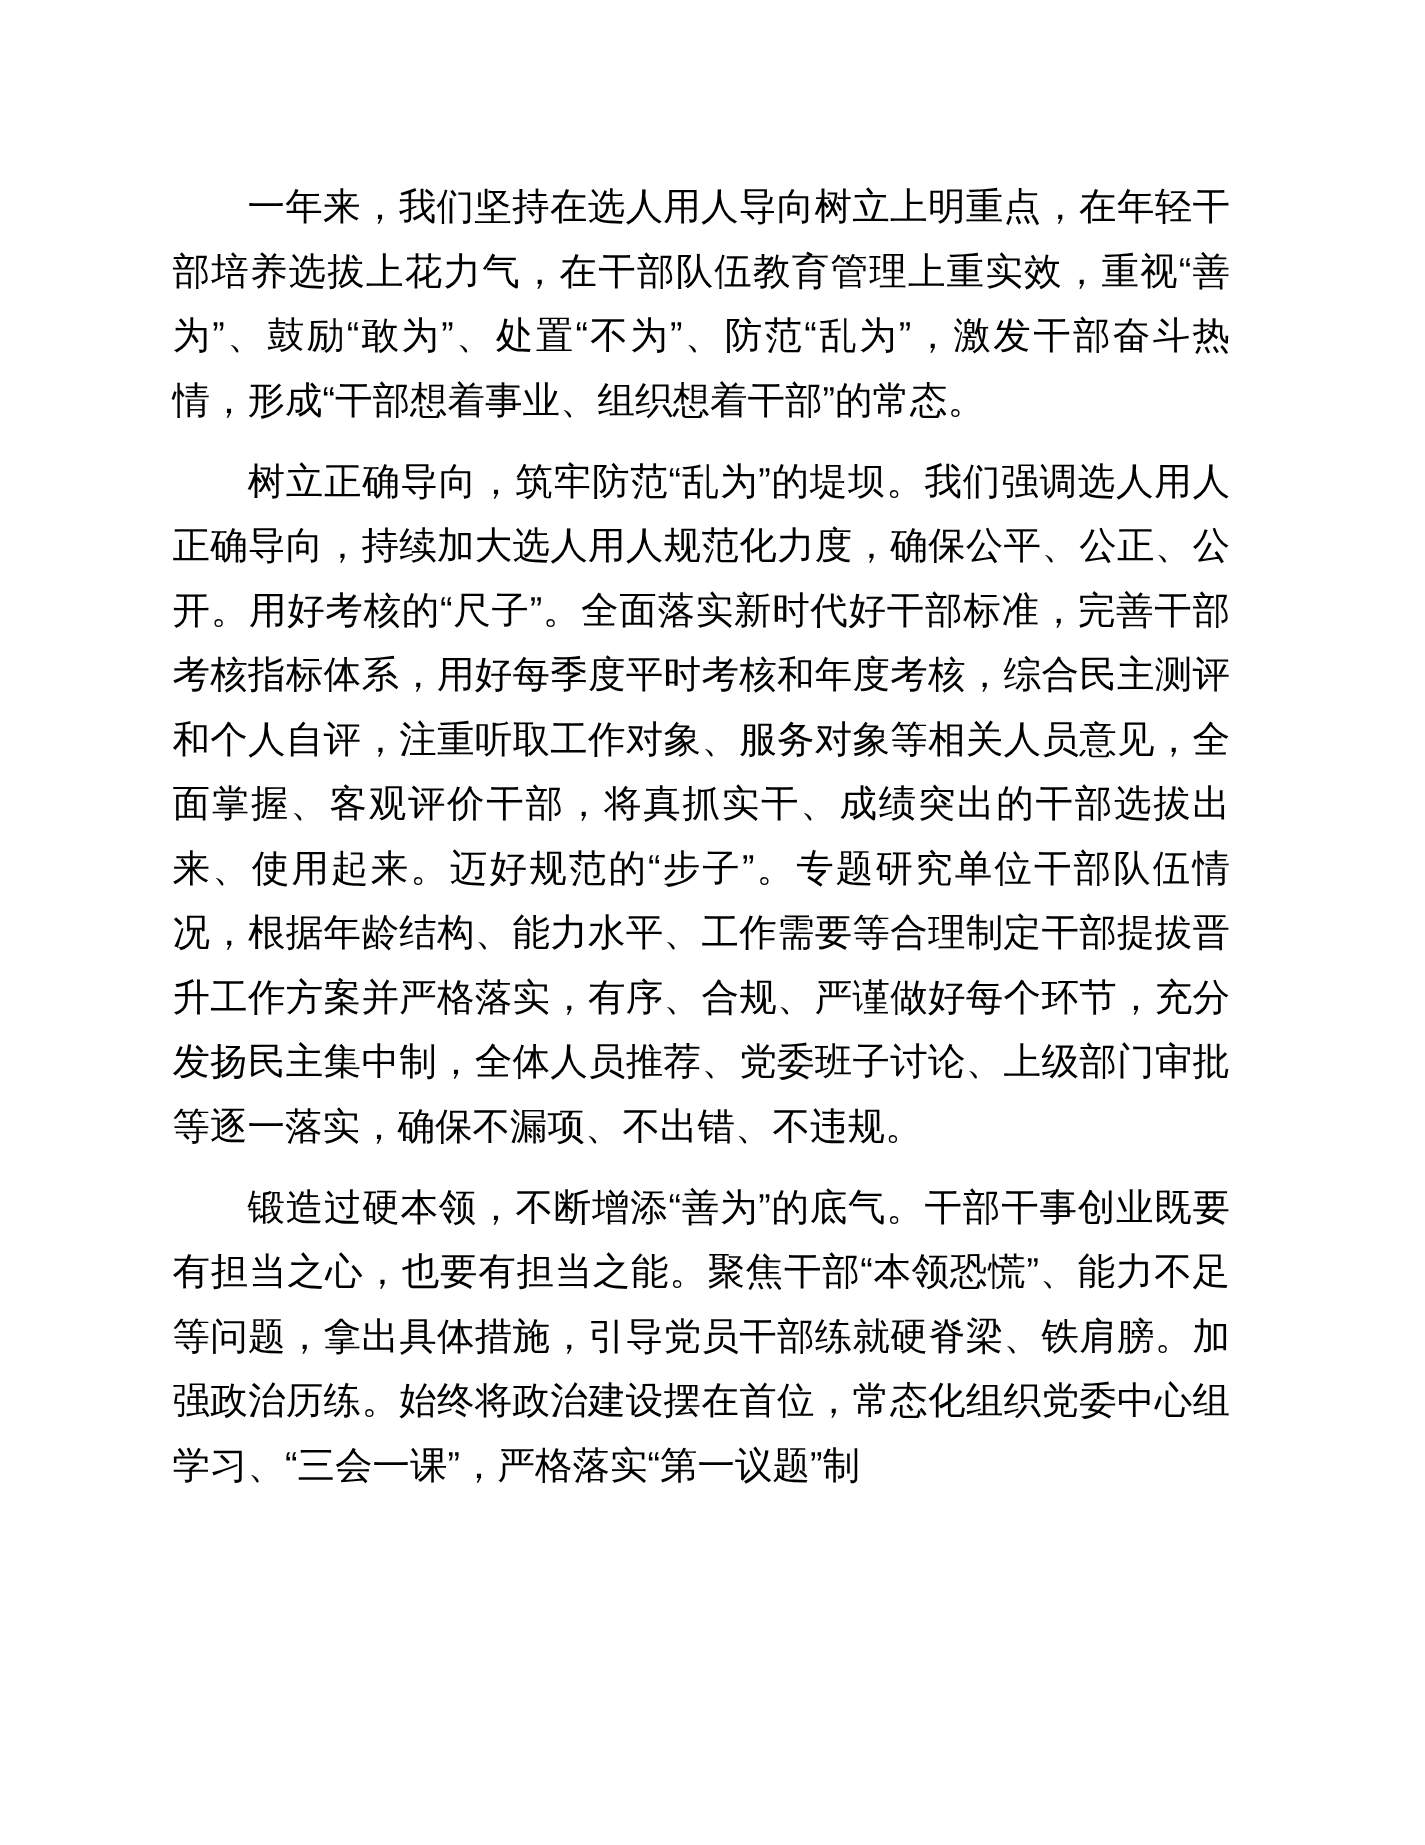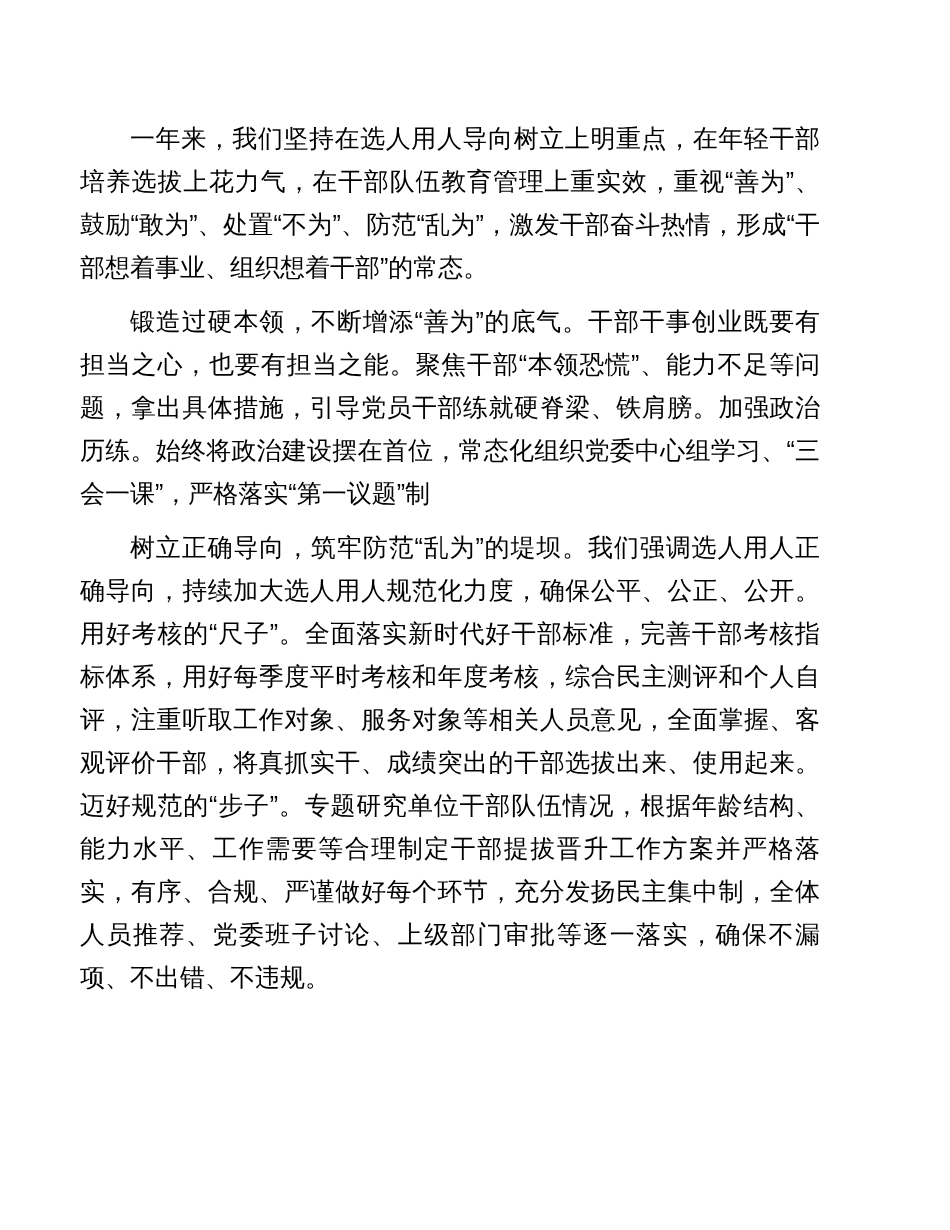--- a/index.html
+++ b/index.html
@@ -11,35 +11,35 @@
     width: 950px;
     height: 1230px;
     overflow: hidden;
     font-family: "Liberation Sans", sans-serif;
   }
   .doc-page {
     box-sizing: border-box;
     width: 950px;
     height: 1230px;
     background: #ffffff;
-    padding: 117px 130px 0 80px;
+    padding: 117px 130px 0 115px;
   }
   .doc-paragraph {
     margin: 0 0 11px 0;
     font-size: 25px;
     line-height: 43px;
     color: #000000;
     text-align: justify;
     text-justify: inter-ideograph;
     text-indent: 2em;
     letter-spacing: 0;
     word-break: break-all;
     font-weight: 400;
   }
 </style>
 </head>
 <body>
 
 <div class="doc-page">
   <p class="doc-paragraph">一年来，我们坚持在选人用人导向树立上明重点，在年轻干部培养选拔上花力气，在干部队伍教育管理上重实效，重视“善为”、鼓励“敢为”、处置“不为”、防范“乱为”，激发干部奋斗热情，形成“干部想着事业、组织想着干部”的常态。</p>
+  <p class="doc-paragraph">树立正确导向，筑牢防范“乱为”的堤坝。我们强调选人用人正确导向，持续加大选人用人规范化力度，确保公平、公正、公开。用好考核的“尺子”。全面落实新时代好干部标准，完善干部考核指标体系，用好每季度平时考核和年度考核，综合民主测评和个人自评，注重听取工作对象、服务对象等相关人员意见，全面掌握、客观评价干部，将真抓实干、成绩突出的干部选拔出来、使用起来。迈好规范的“步子”。专题研究单位干部队伍情况，根据年龄结构、能力水平、工作需要等合理制定干部提拔晋升工作方案并严格落实，有序、合规、严谨做好每个环节，充分发扬民主集中制，全体人员推荐、党委班子讨论、上级部门审批等逐一落实，确保不漏项、不出错、不违规。</p>
   <p class="doc-paragraph">锻造过硬本领，不断增添“善为”的底气。干部干事创业既要有担当之心，也要有担当之能。聚焦干部“本领恐慌”、能力不足等问题，拿出具体措施，引导党员干部练就硬脊梁、铁肩膀。加强政治历练。始终将政治建设摆在首位，常态化组织党委中心组学习、“三会一课”，严格落实“第一议题”制</p>
-  <p class="doc-paragraph">树立正确导向，筑牢防范“乱为”的堤坝。我们强调选人用人正确导向，持续加大选人用人规范化力度，确保公平、公正、公开。用好考核的“尺子”。全面落实新时代好干部标准，完善干部考核指标体系，用好每季度平时考核和年度考核，综合民主测评和个人自评，注重听取工作对象、服务对象等相关人员意见，全面掌握、客观评价干部，将真抓实干、成绩突出的干部选拔出来、使用起来。迈好规范的“步子”。专题研究单位干部队伍情况，根据年龄结构、能力水平、工作需要等合理制定干部提拔晋升工作方案并严格落实，有序、合规、严谨做好每个环节，充分发扬民主集中制，全体人员推荐、党委班子讨论、上级部门审批等逐一落实，确保不漏项、不出错、不违规。</p>
 </div>
 
 </body></html>

